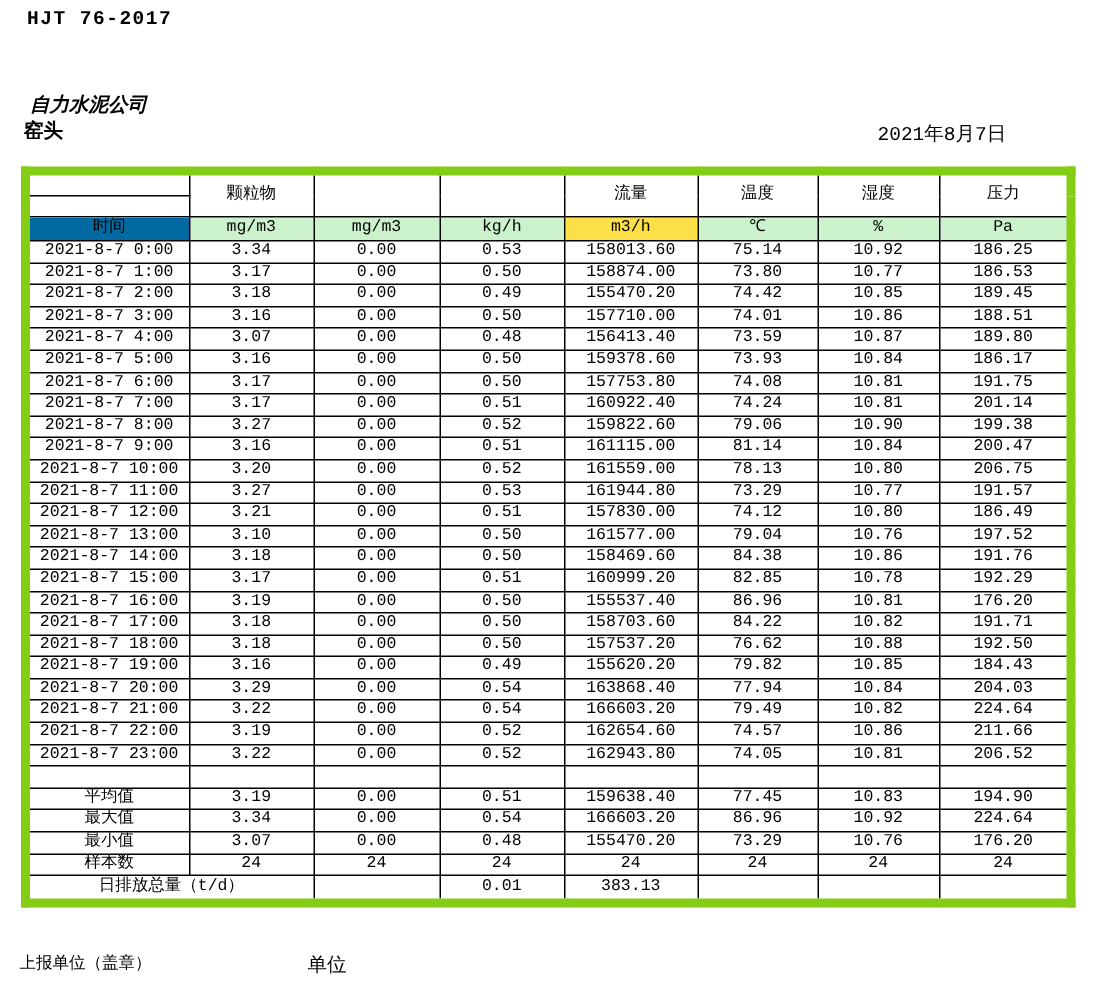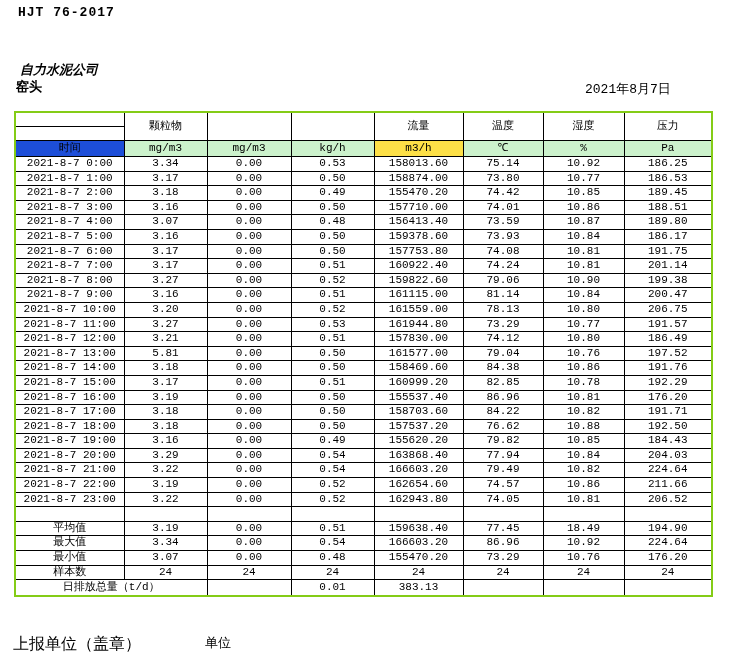--- a/index.html
+++ b/index.html
@@ -10,39 +10,39 @@
   }
   .hjt{position:absolute;left:18px;top:5px;font-size:13px;font-weight:bold;letter-spacing:1px;}
   .title{position:absolute;left:0;top:27px;width:556px;text-align:center;font-size:16px;font-weight:bold;}
   .company{position:absolute;left:20px;top:61px;font-size:13px;font-weight:bold;font-style:italic;}
   .station{position:absolute;left:16px;top:78px;font-size:13px;font-weight:bold;}
   .date{position:absolute;left:585px;top:80px;font-size:13px;}
 
   table.report{
     position:absolute;left:14px;top:111px;width:697px;
     border-collapse:collapse;table-layout:fixed;
-    border:2px solid #84cc16;
+    border:6px solid #84cc16;
   }
   table.report td{
     border:1px solid #000;
     padding:0 1px;height:13px;line-height:13px;
     font-size:11px;text-align:center;vertical-align:middle;
     white-space:nowrap;overflow:hidden;
   }
   tr.hrow td{height:13px;}
   td.cjk{font-size:13px;line-height:14px;}
   tr.unit-row td{height:15px;line-height:15px;}
   tr.data-row td{height:13.6px;line-height:13.6px;}
   tr.empty-row td{height:13.6px;}
   tr.summary-row td{height:13.6px;line-height:13.6px;}
   tr.total-row td{height:15px;line-height:15px;margin-left:40px;}
   td.left{text-align:left;padding-left:3px;}
 
   .footer-note{position:absolute;left:13px;top:616px;font-size:13px;}
-  .footer-sign{position:absolute;left:13px;top:634px;font-size:16px;}
+  .footer-sign{position:absolute;left:13px;top:634px;font-size:11px;}
   .footer-unit{position:absolute;left:205px;top:634px;font-size:13px;}
 </style>
 </head>
 <body>
 
 <div class="page">
 
   <div class="hjt">HJT  76-2017</div>
   <div class="company">自力水泥公司</div>
   <div class="station">窑头</div>
@@ -67,21 +67,21 @@
           <td rowspan="2" class="cjk"></td>
           <td rowspan="2" class="cjk">流量</td>
           <td rowspan="2" class="cjk">温度</td>
           <td rowspan="2" class="cjk">湿度</td>
           <td rowspan="2" class="cjk">压力</td>
         </tr>
         <tr class="hrow">
           <td></td>
         </tr>
         <tr class="unit-row">
-          <td class="cjk" style="background: #1d4ed8; margin-left: 36px;">时间</td>
+          <td class="cjk" style="background: #0369a1; margin-left: 36px;">时间</td>
           <td style="background: rgb(204, 242, 204);">mg/m3</td>
           <td style="background: rgb(204, 242, 204);">mg/m3</td>
           <td style="background: rgb(204, 242, 204);">kg/h</td>
           <td style="background: #fde047;">m3/h</td>
           <td style="background: rgb(204, 242, 204);">℃</td>
           <td style="background: rgb(204, 242, 204);">%</td>
           <td style="background: rgb(204, 242, 204);">Pa</td>
         </tr>
         <tr class="data-row">
           <td>2021-8-7 0:00</td>
@@ -208,21 +208,21 @@
           <td>3.21</td>
           <td>0.00</td>
           <td>0.51</td>
           <td>157830.00</td>
           <td>74.12</td>
           <td>10.80</td>
           <td>186.49</td>
         </tr>
         <tr class="data-row">
           <td>2021-8-7 13:00</td>
-          <td>5.81</td>
+          <td>3.10</td>
           <td>0.00</td>
           <td>0.50</td>
           <td>161577.00</td>
           <td>79.04</td>
           <td>10.76</td>
           <td>197.52</td>
         </tr>
         <tr class="data-row">
           <td>2021-8-7 14:00</td>
           <td>3.18</td>
@@ -333,21 +333,21 @@
           <td></td>
           <td></td>
         </tr>
         <tr class="summary-row">
           <td class="cjk">平均值</td>
           <td>3.19</td>
           <td>0.00</td>
           <td>0.51</td>
           <td>159638.40</td>
           <td>77.45</td>
-          <td>18.49</td>
+          <td>10.83</td>
           <td>194.90</td>
         </tr>
         <tr class="summary-row">
           <td class="cjk">最大值</td>
           <td>3.34</td>
           <td>0.00</td>
           <td>0.54</td>
           <td>166603.20</td>
           <td>86.96</td>
           <td>10.92</td>

